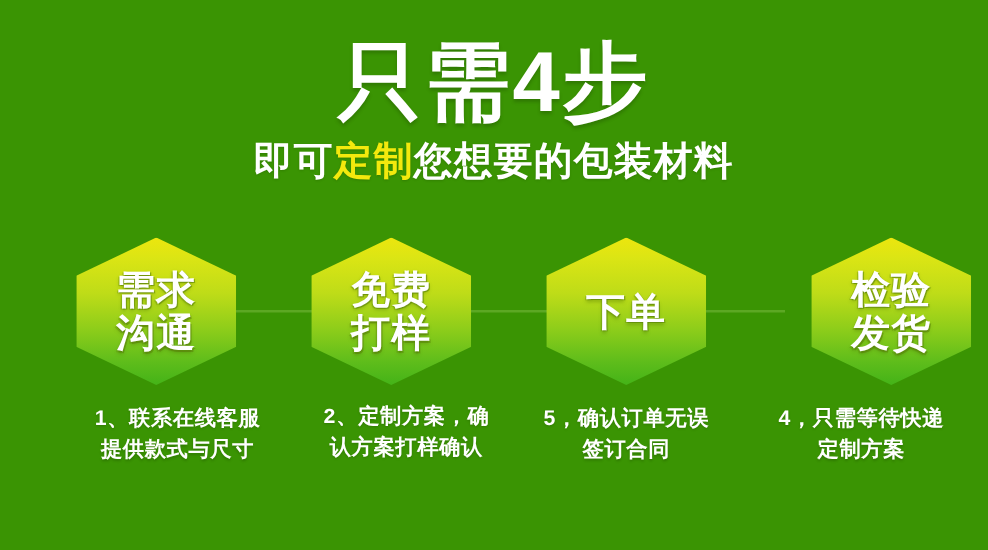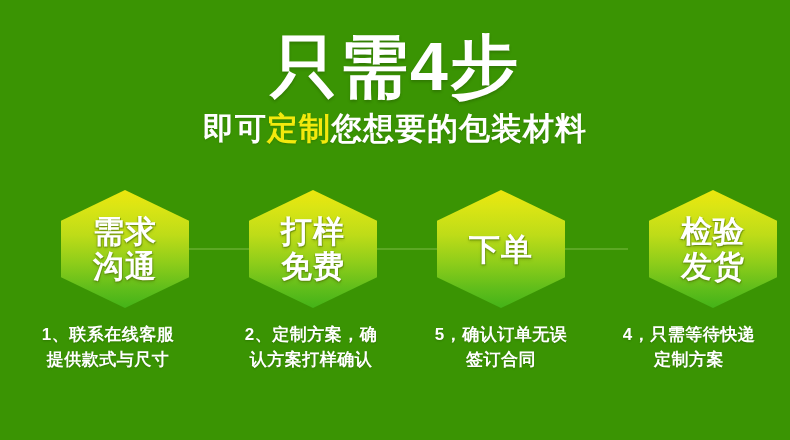--- a/index.html
+++ b/index.html
@@ -122,22 +122,22 @@
     text-align:center;
     color:#ffffff;
     font-size:17px;
     line-height:25px;
     font-weight:bold;
     letter-spacing:.5px;
     text-shadow:0 1px 2px rgba(0,0,0,.18);
   }
   .caption .l1 { display:block; white-space:nowrap; }
   .caption .l2 { display:block; white-space:nowrap; }
-  .caption.p1 { left:10px; }
-  .caption.p2 { left:213px; }
+  .caption.p1 { left:44px; }
+  .caption.p2 { left:227px;font-family:Liberation Mono, monospace; }
   .caption.p3 { left:403px; }
   .caption.p4 { left:591px; }
 </style>
 </head>
 <body>
 
 <div class="banner">
 
   <div class="headline-wrap">
     <div class="headline">只需4步</div>
@@ -148,22 +148,22 @@
     <div class="connector c1"></div>
     <div class="connector c2"></div>
     <div class="connector c3"></div>
 
     <div class="hex h1">
       <span class="hex-line">需求</span>
       <span class="hex-line">沟通</span>
     </div>
 
     <div class="hex h2">
+      <span class="hex-line">免费</span>
       <span class="hex-line">打样</span>
-      <span class="hex-line">免费</span>
     </div>
 
     <div class="hex h3">
       <span class="hex-line">下单</span>
     </div>
 
     <div class="hex h4">
       <span class="hex-line">检验</span>
       <span class="hex-line">发货</span>
     </div>

